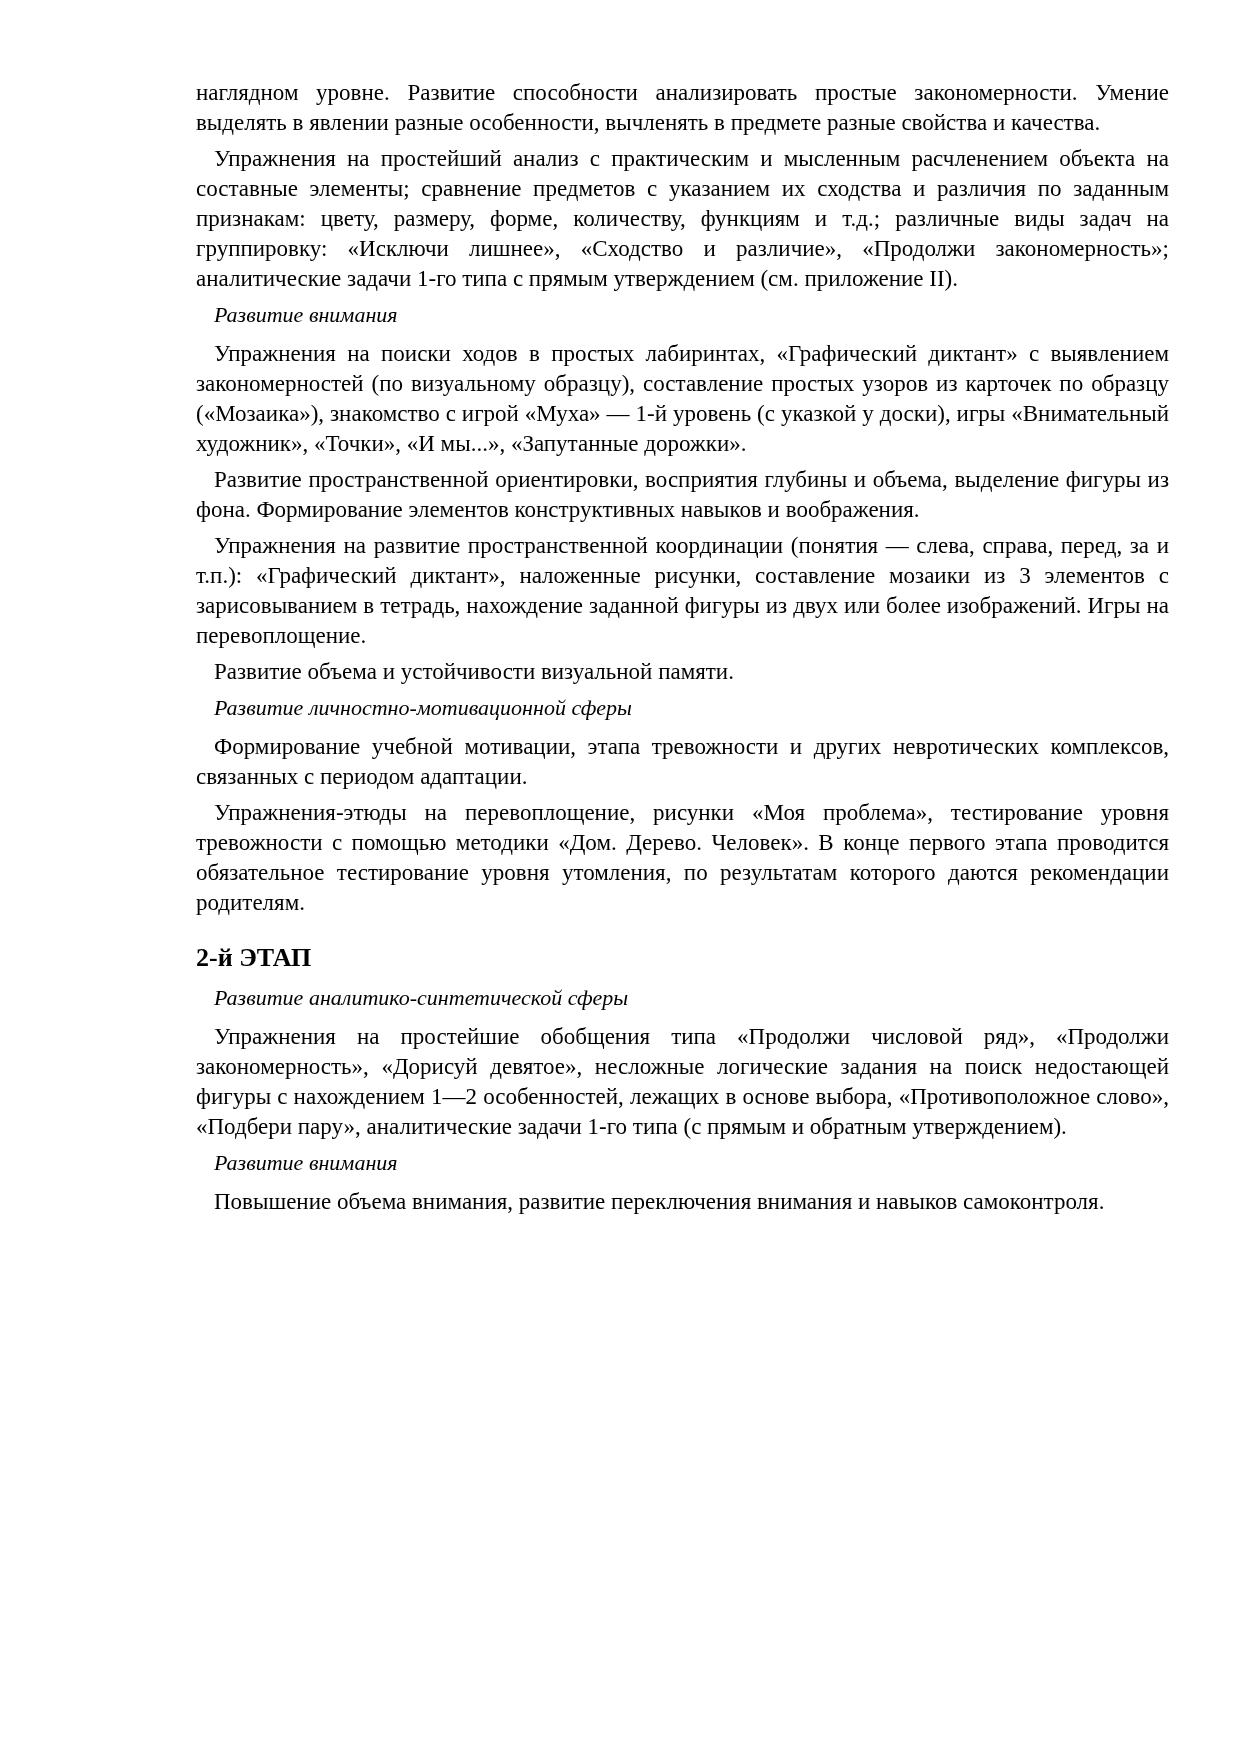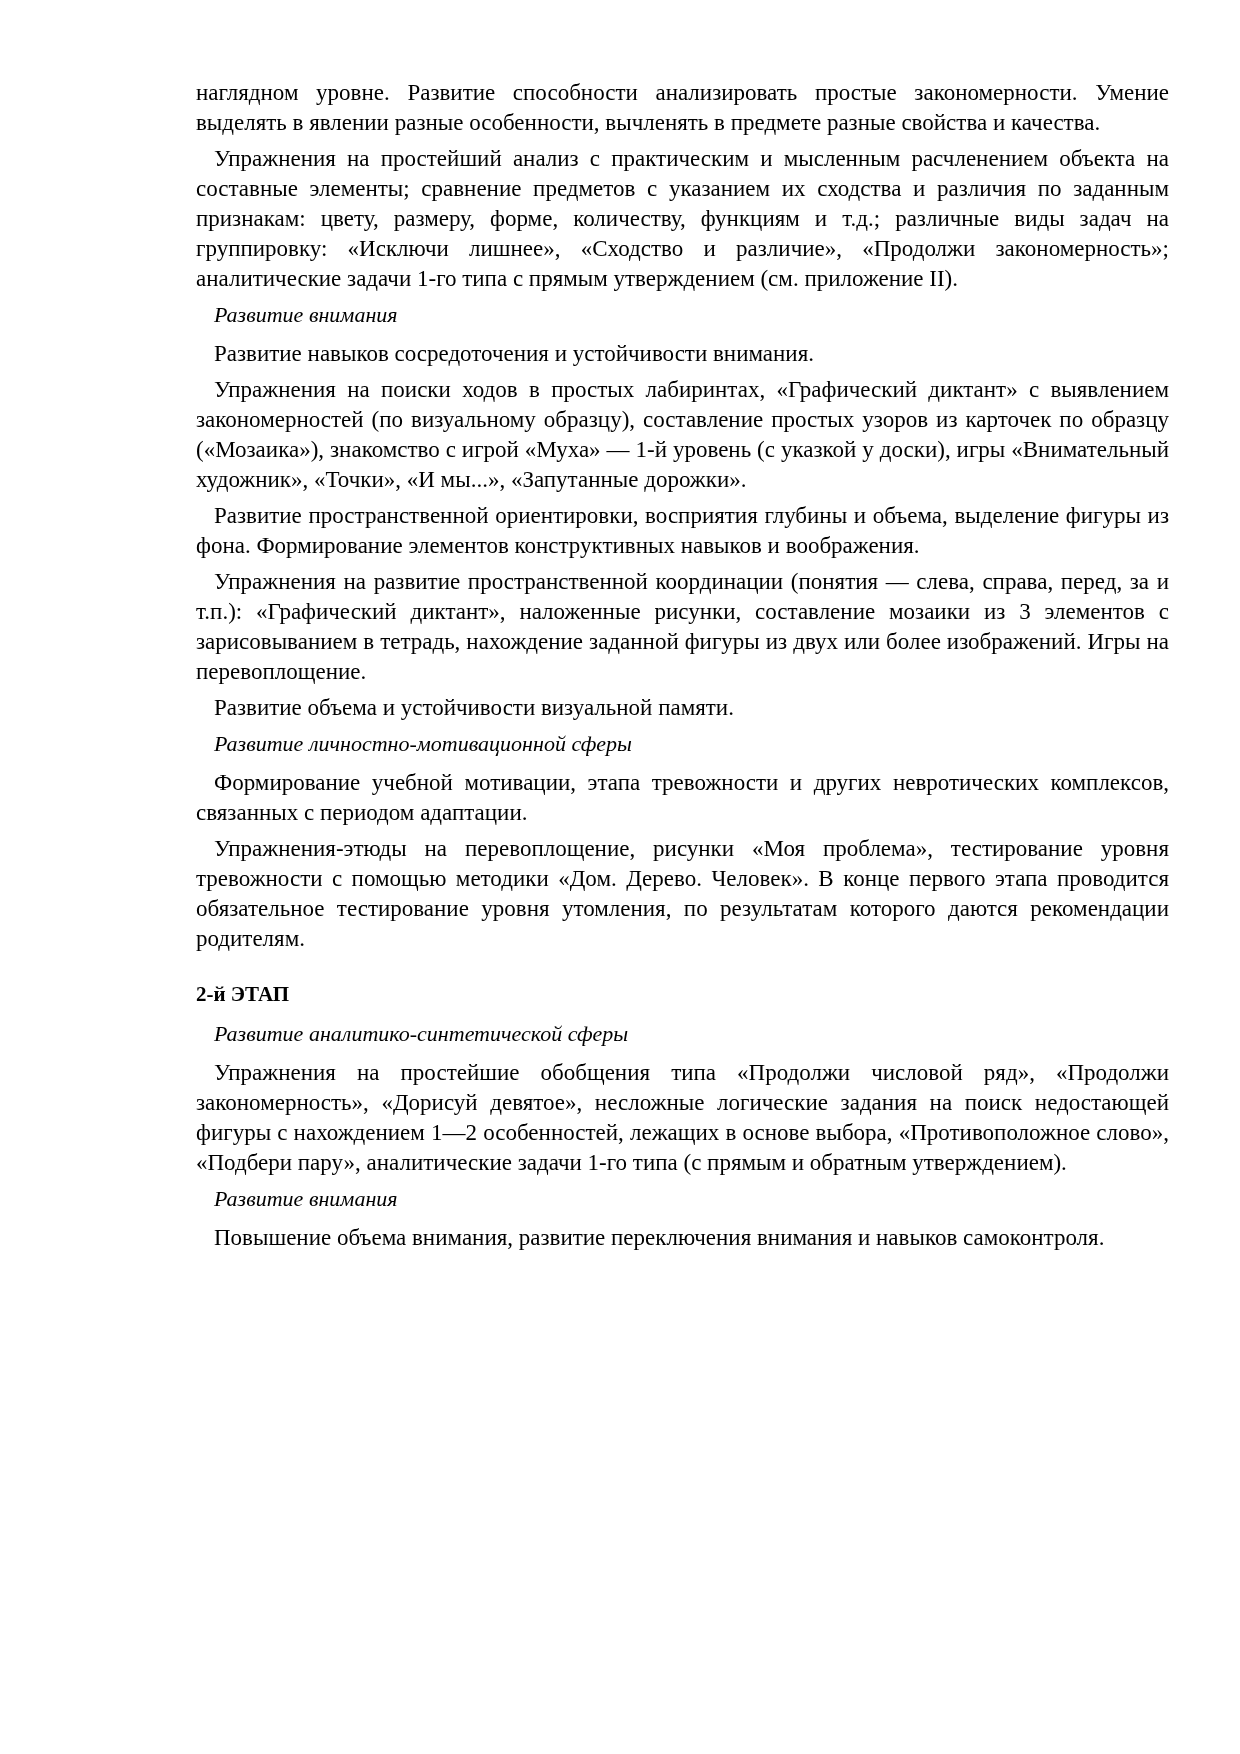--- a/index.html
+++ b/index.html
@@ -34,35 +34,34 @@
     text-indent: 0;
   }
   .content h3 {
     font-size: 22px;
     line-height: 30px;
     font-weight: normal;
     font-style: italic;
     margin: 3px 0 9px 18px;
   }
   .content h2 {
-    font-size: 21px;
+    font-size: 26px;
     line-height: 30px;
     font-weight: bold;
     margin: 25px 0 10px 0;
   }
 </style>
 </head>
 <body>
 
 <div class="page">
   <div class="content">
       <p class="no-indent">наглядном уровне. Развитие способности анализировать простые закономерности. Умение выделять в явлении разные особенности, вычленять в предмете разные свойства и качества.</p>
       <p>Упражнения на простейший анализ с практическим и мысленным расчленением объекта на составные элементы; сравнение предметов с указанием их сходства и различия по заданным признакам: цвету, размеру, форме, количеству, функциям и т.д.; различные виды задач на группировку: «Исключи лишнее», «Сходство и различие», «Продолжи закономерность»; аналитические задачи 1-го типа с прямым утверждением (см. приложение II).</p>
       <h3>Развитие внимания</h3>
-      <p>Развитие навыков сосредоточения и устойчивости внимания.</p>
       <p>Упражнения на поиски ходов в простых лабиринтах, «Графический диктант» с выявлением закономерностей (по визуальному образцу), составление простых узоров из карточек по образцу («Мозаика»), знакомство с игрой «Муха» — 1-й уровень (с указкой у доски), игры «Внимательный художник», «Точки», «И мы...», «Запутанные дорожки».</p>
       <p>Развитие пространственной ориентировки, восприятия глубины и объема, выделение фигуры из фона. Формирование элементов конструктивных навыков и воображения.</p>
       <p>Упражнения на развитие пространственной координации (понятия — слева, справа, перед, за и т.п.): «Графический диктант», наложенные рисунки, составление мозаики из 3 элементов с зарисовыванием в тетрадь, нахождение заданной фигуры из двух или более изображений. Игры на перевоплощение.</p>
       <p>Развитие объема и устойчивости визуальной памяти.</p>
       <h3>Развитие личностно-мотивационной сферы</h3>
       <p>Формирование учебной мотивации, этапа тревожности и других невротических комплексов, связанных с периодом адаптации.</p>
       <p>Упражнения-этюды на перевоплощение, рисунки «Моя проблема», тестирование уровня тревожности с помощью методики «Дом. Дерево. Человек». В конце первого этапа проводится обязательное тестирование уровня утомления, по результатам которого даются рекомендации родителям.</p>
       <h2>2-й ЭТАП</h2>
       <h3>Развитие аналитико-синтетической сферы</h3>
       <p>Упражнения на простейшие обобщения типа «Продолжи числовой ряд», «Продолжи закономерность», «Дорисуй девятое», несложные логические задания на поиск недостающей фигуры с нахождением 1—2 особенностей, лежащих в основе выбора, «Противоположное слово», «Подбери пару», аналитические задачи 1-го типа (с прямым и обратным утверждением).</p>

